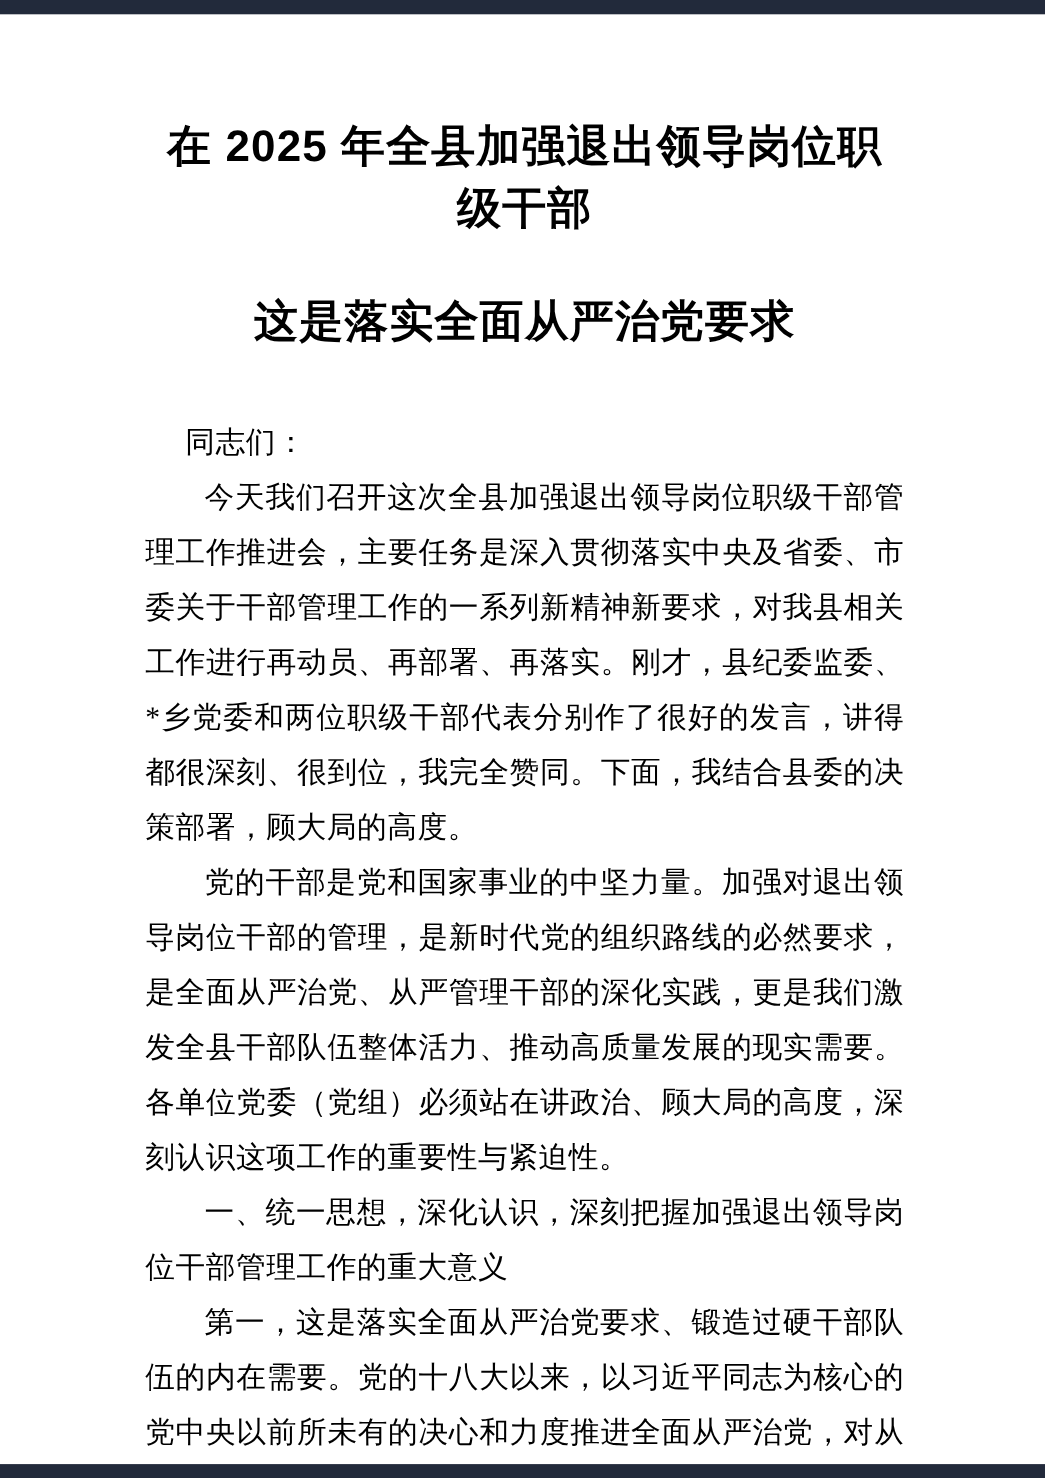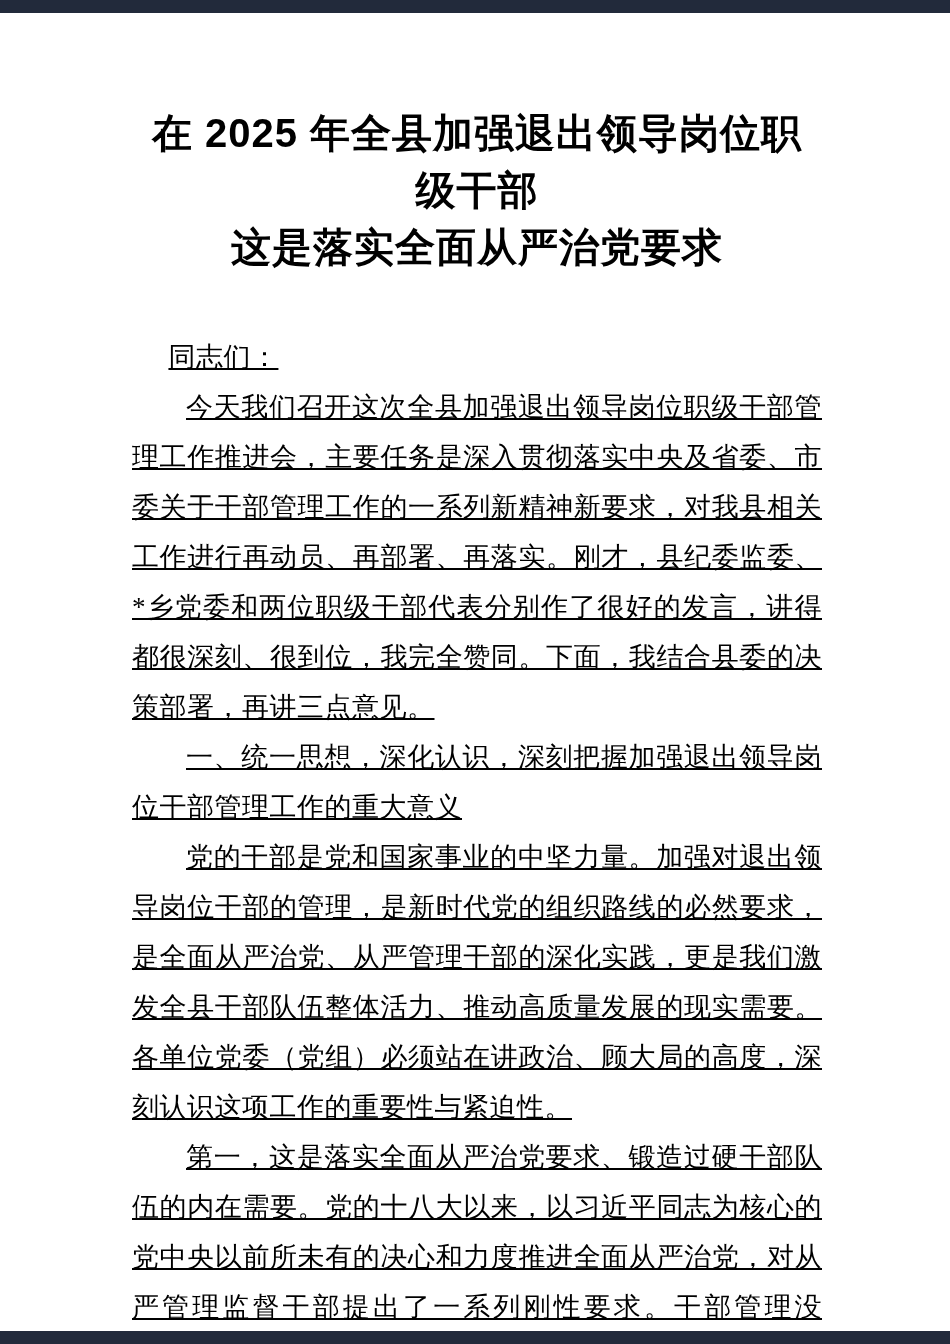--- a/index.html
+++ b/index.html
@@ -35,52 +35,51 @@
 
   h1.doc-title {
     margin: 92px 0 56px 0;
     font-family: "Liberation Sans", "DejaVu Sans", sans-serif;
     font-weight: 900;
     font-size: 40px;
     line-height: 57px;
     text-align: center;
     letter-spacing: 1px;
   }
-  .title-line { display: block; }
+  .title-line { display: block; margin-top: 45px; }
 
   p.body-par {
     margin: 0;
     font-size: 27px;
     line-height: 50px;
     text-align: justify;
     text-indent: 2em;
     letter-spacing: 0.5px;
-    text-decoration: underline;
   }
   p.salutation {
     text-indent: 1.35em;
   }
 </style>
 </head>
 <body>
 
 <div class="edge-bar top"></div>
 
 <div class="content">
 
   <h1 class="doc-title">
     <span class="title-line">在 2025 年全县加强退出领导岗位职级干部</span>
     <span class="title-line">这是落实全面从严治党要求</span>
   </h1>
 
   <p class="body-par salutation">同志们：</p>
 
-  <p class="body-par">今天我们召开这次全县加强退出领导岗位职级干部管理工作推进会，主要任务是深入贯彻落实中央及省委、市委关于干部管理工作的一系列新精神新要求，对我县相关工作进行再动员、再部署、再落实。刚才，县纪委监委、*乡党委和两位职级干部代表分别作了很好的发言，讲得都很深刻、很到位，我完全赞同。下面，我结合县委的决策部署，再讲三点意见。</p>
+  <p class="body-par">今天我们召开这次全县加强退出领导岗位职级干部管理工作推进会，主要任务是深入贯彻落实中央及省委、市委关于干部管理工作的一系列新精神新要求，对我县相关工作进行再动员、再部署、再落实。刚才，县纪委监委、*乡党委和两位职级干部代表分别作了很好的发言，讲得都很深刻、很到位，我完全赞同。下面，我结合县委的决策部署，顾大局的高度。</p>
+
+  <p class="body-par">党的干部是党和国家事业的中坚力量。加强对退出领导岗位干部的管理，是新时代党的组织路线的必然要求，是全面从严治党、从严管理干部的深化实践，更是我们激发全县干部队伍整体活力、推动高质量发展的现实需要。各单位党委（党组）必须站在讲政治、顾大局的高度，深刻认识这项工作的重要性与紧迫性。</p>
 
   <p class="body-par">一、统一思想，深化认识，深刻把握加强退出领导岗位干部管理工作的重大意义</p>
-
-  <p class="body-par">党的干部是党和国家事业的中坚力量。加强对退出领导岗位干部的管理，是新时代党的组织路线的必然要求，是全面从严治党、从严管理干部的深化实践，更是我们激发全县干部队伍整体活力、推动高质量发展的现实需要。各单位党委（党组）必须站在讲政治、顾大局的高度，深刻认识这项工作的重要性与紧迫性。</p>
 
   <p class="body-par">第一，这是落实全面从严治党要求、锻造过硬干部队伍的内在需要。党的十八大以来，以习近平同志为核心的党中央以前所未有的决心和力度推进全面从严治党，对从严管理监督干部提出了一系列刚性要求。干部管理没有“特殊群体”，更没有“保险箱”。退出领导岗位，只是工作岗位的调整，而不是党员身份的改变，更不</p>
 
 </div>
 
 <div class="edge-bar bottom"></div>
 
 </body></html>

